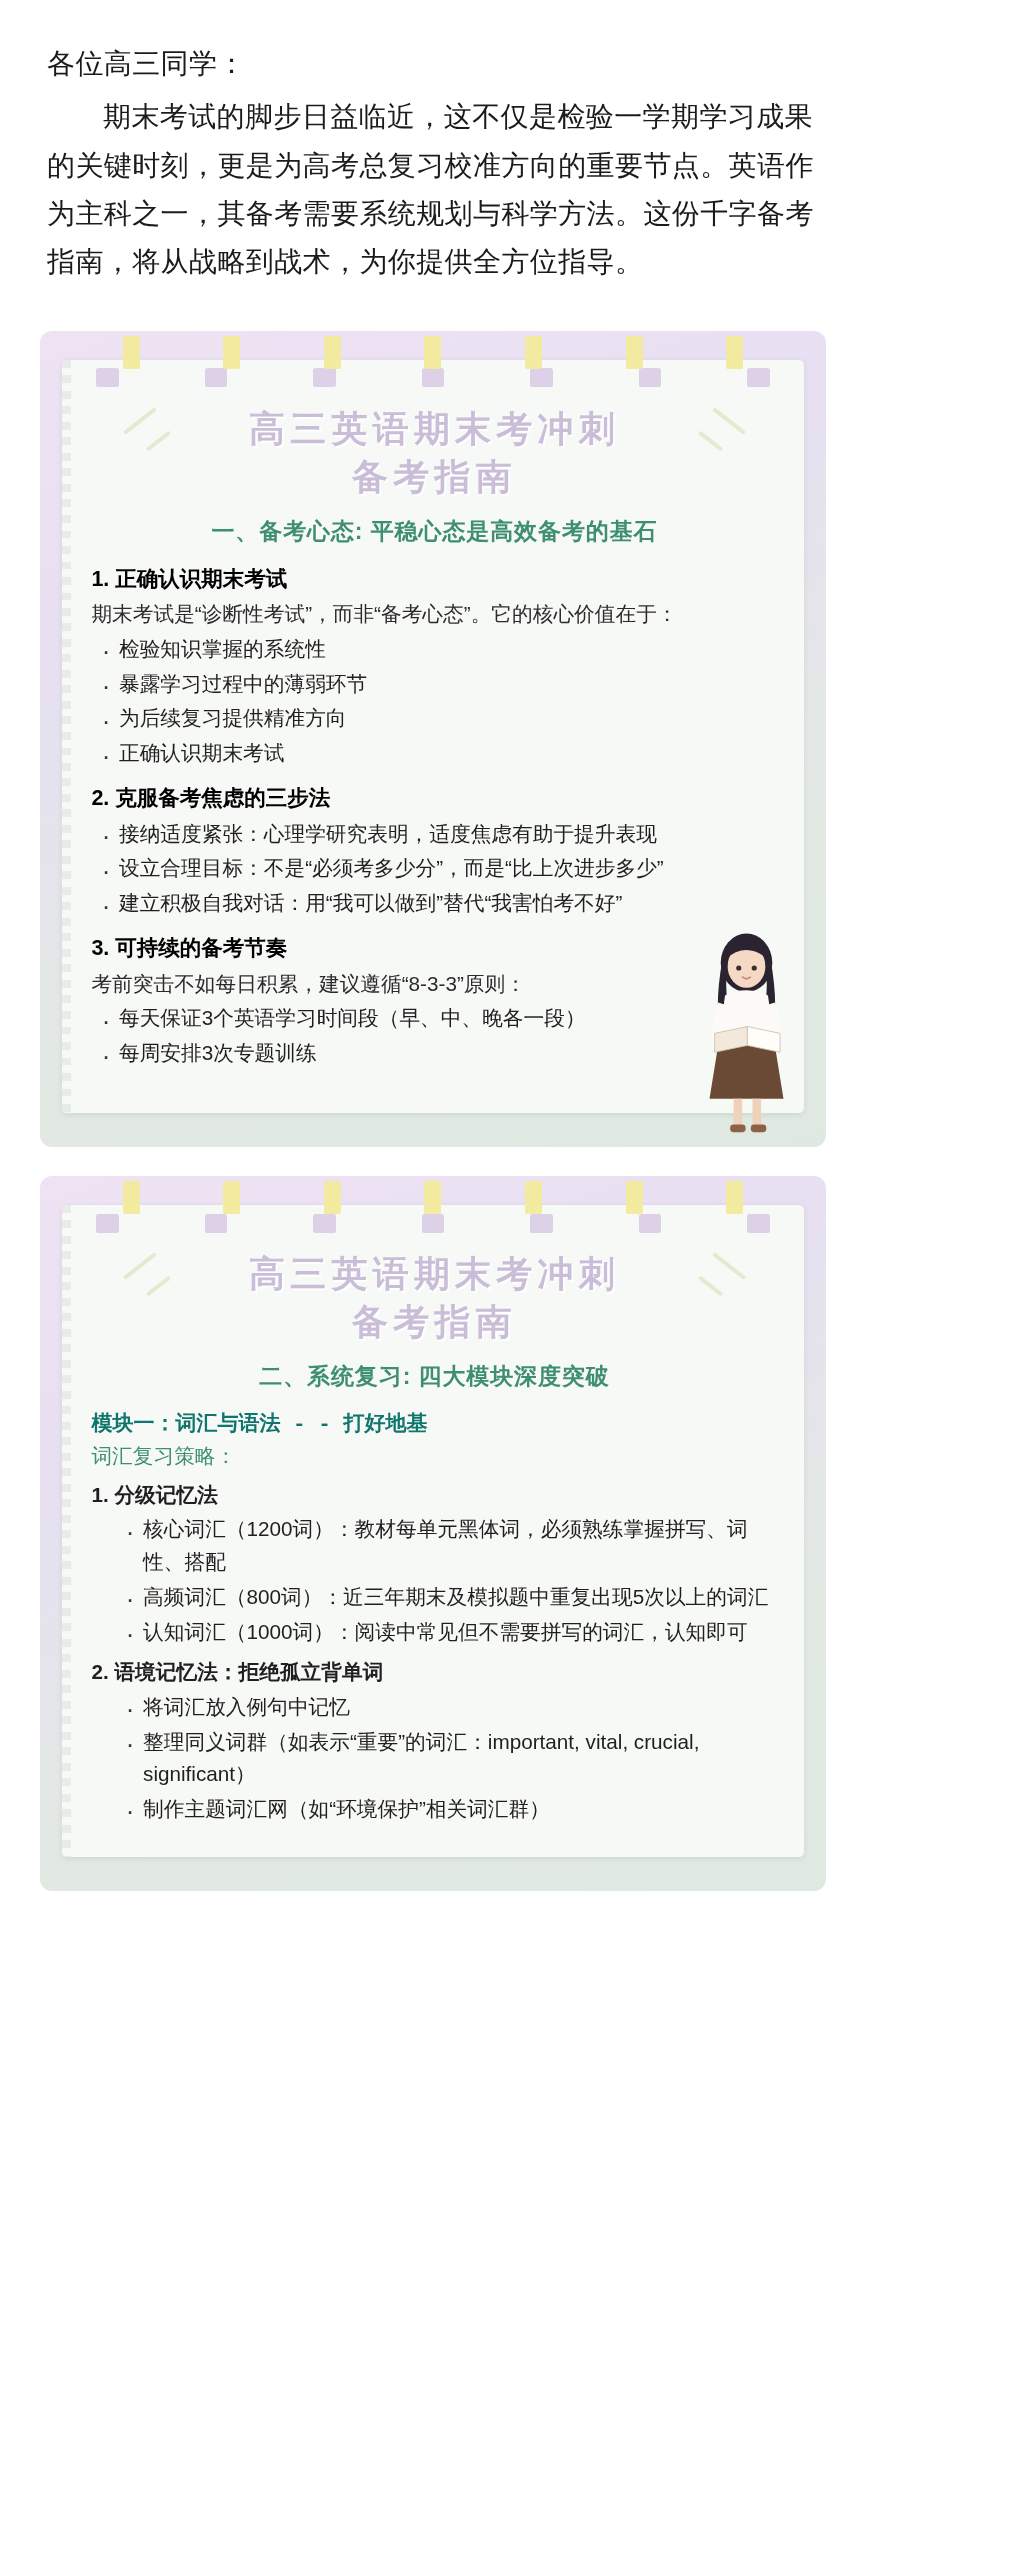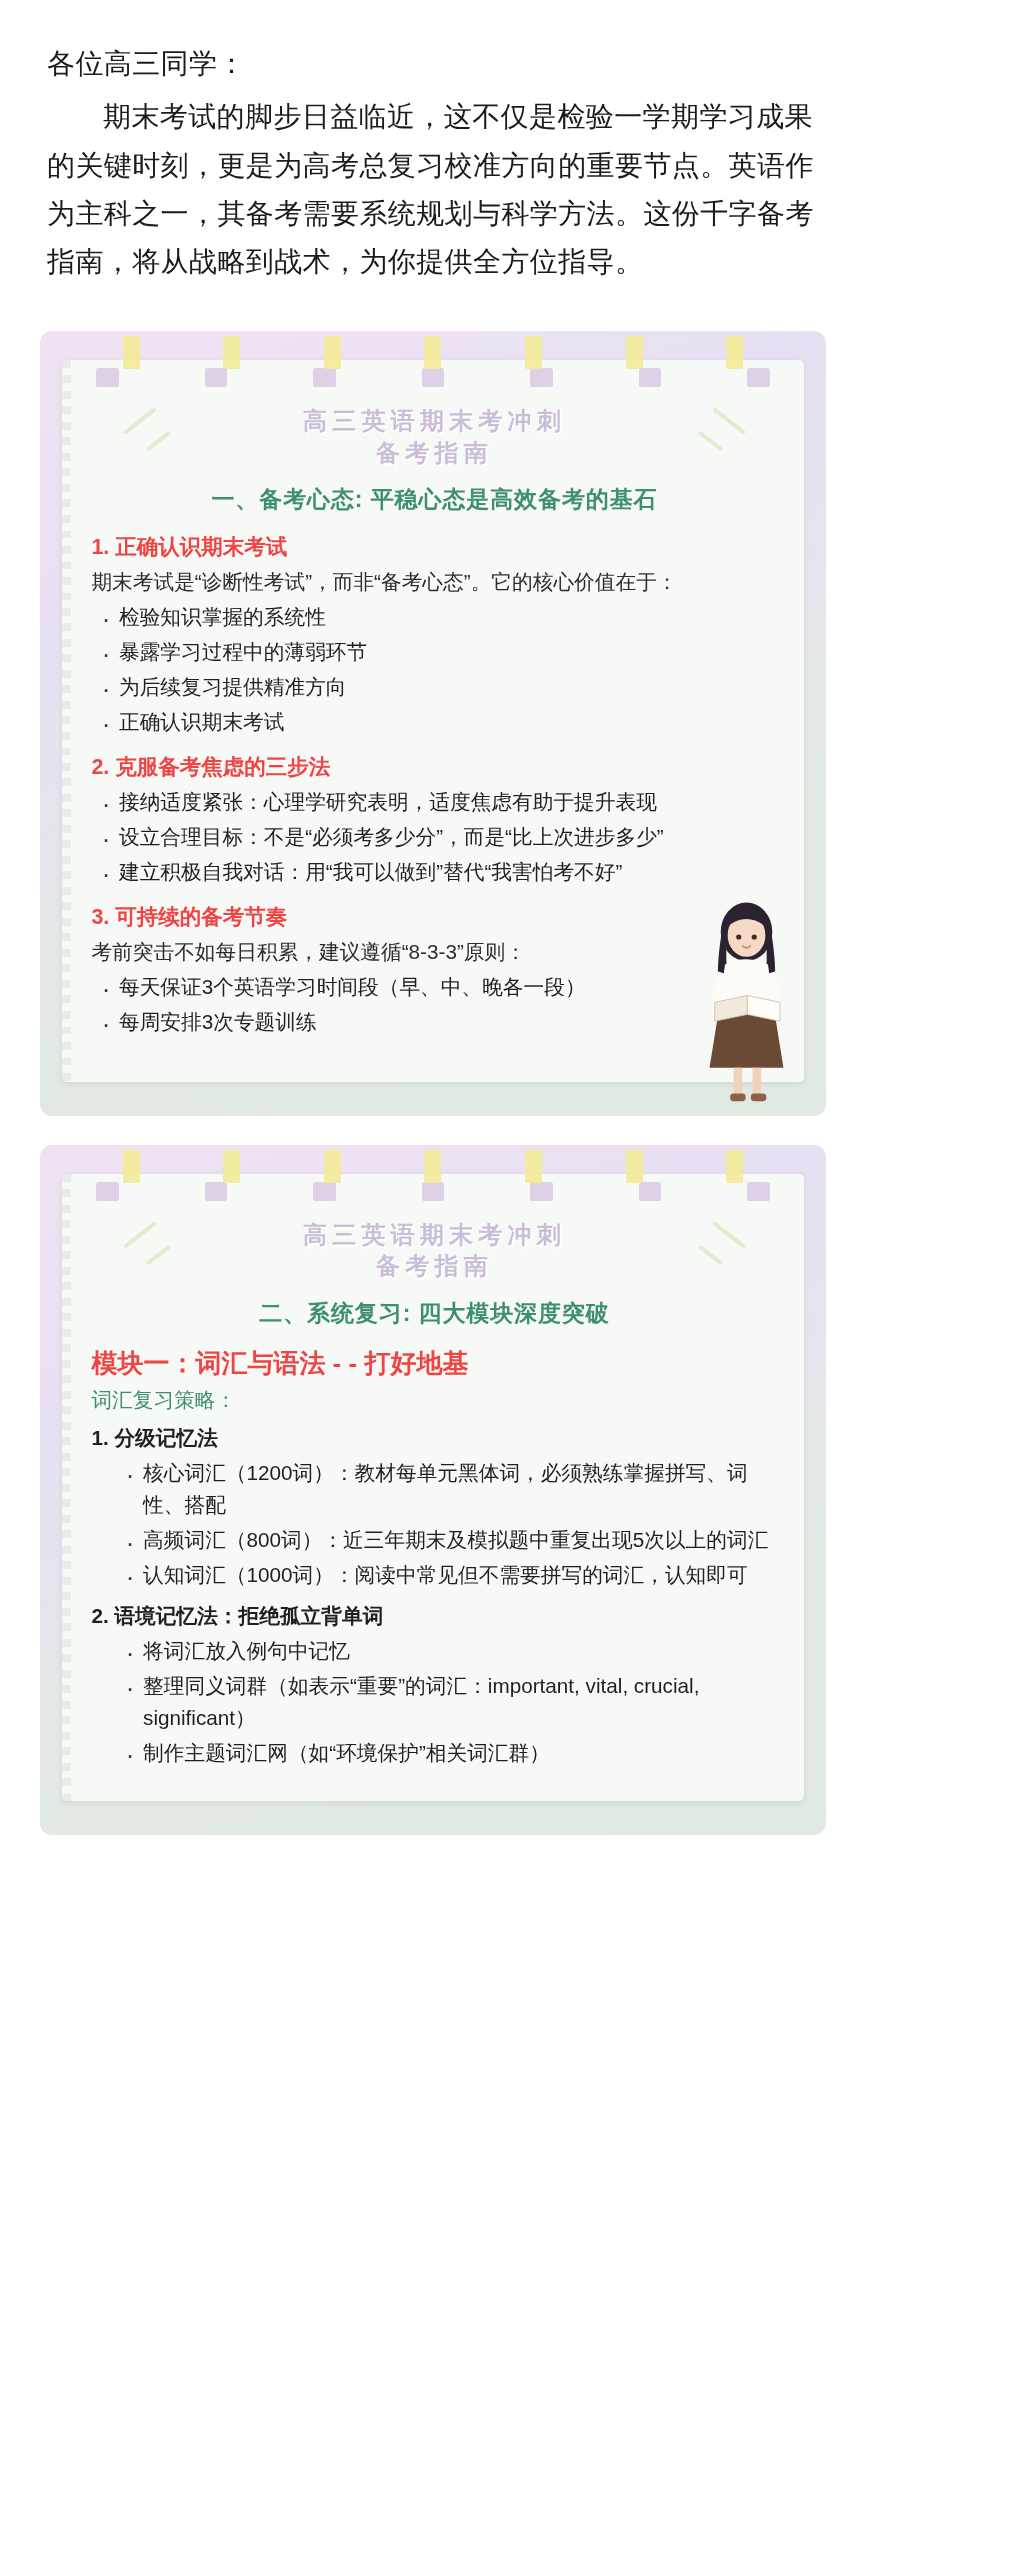--- a/index.html
+++ b/index.html
@@ -74,21 +74,21 @@
     z-index: 2;
   }
   .punch {
     width: 22.4px; height: 19px;
     background: #dcd1e6;
     border-radius: 2.6px;
   }
 
   .card-title {
     text-align: center;
-    font-size: 24px;
+    font-size: 36px;
     font-weight: bold;
     letter-spacing: 5.2px;
     color: #c9bdd8;
     text-shadow: 1.7px 1.7px 0 #ffffff;
     line-height: 1.32;
     margin: 5.2px 0 15.5px 0;
     position: relative;
   }
   .card-title .l2 { display:block; }
   .slash {
@@ -105,29 +105,30 @@
 
   .sec-head {
     text-align: center;
     font-size: 23px;
     font-weight: bold;
     color: #3e8f6e;
     letter-spacing: 0.9px;
     margin: 3.4px 0 17px 0;
   }
   .h-mod {
-    font-size: 26px;
-    font-weight: bold;
-    color: #ef4444;
+    font-size: 21px;
+    font-weight: bold;
+    color: #0f766e;
     margin: 12px 0 5.2px 0;
+    font-family: Liberation Mono, monospace;
   }
   .h-num {
     font-size: 21.5px;
     font-weight: bold;
-    color: #ef4444;
+    color: #000000;
     margin: 13.8px 0 5.2px 0;
   }
   .h-sub {
     font-size: 20.7px;
     color: #3e8f6e;
     margin: 5.2px 0 3.4px 0;
   }
   .lead {
     font-size: 20.7px;
     line-height: 1.52;

